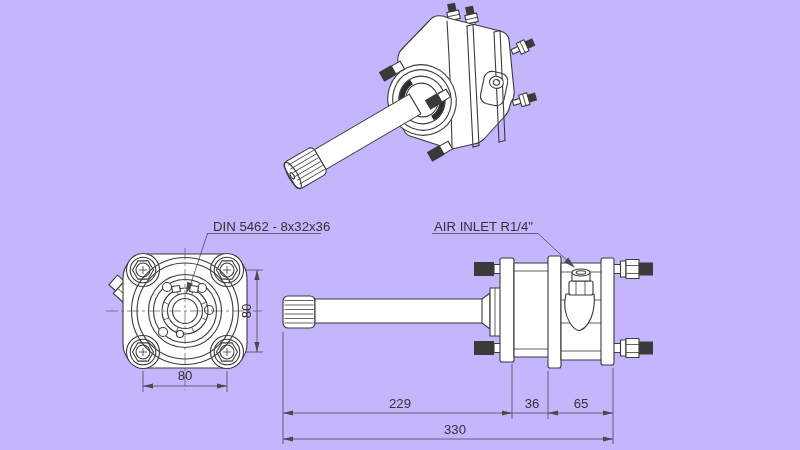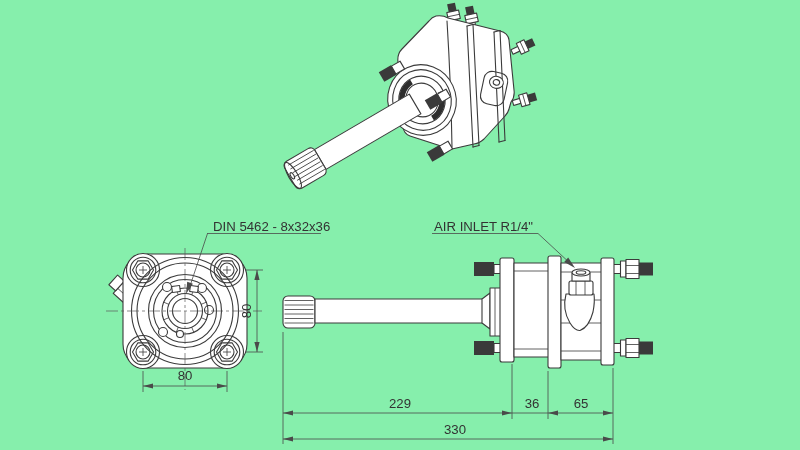--- a/index.html
+++ b/index.html
@@ -1,16 +1,16 @@
 <!DOCTYPE html>
 <html><head>
 <meta charset="utf-8">
 <style>
   html,body{margin:0;padding:0;background:#fff;}
-  .canvas{width:800px;height:450px;background:#86efac;overflow:hidden;font-family:"Liberation Sans",sans-serif;}
+  .canvas{width:800px;height:450px;background:#c4b5fd;overflow:hidden;font-family:"Liberation Sans",sans-serif;}
   svg{display:block;}
   .pline{stroke:#3b3b3b;stroke-width:1.1;fill:none;stroke-linecap:round;stroke-linejoin:round;}
   .pfill{stroke:#3b3b3b;stroke-width:1.1;fill:#ffffff;stroke-linejoin:round;}
   .dark{fill:#3a3a3a;stroke:none;}
   .dim{stroke:#4a4a4a;stroke-width:0.8;fill:none;}
   .dimarrow{fill:#4a4a4a;stroke:none;}
   .cl{stroke:#5a5a5a;stroke-width:0.7;fill:none;stroke-dasharray:12 3 3 3;}
   .thin{stroke:#3b3b3b;stroke-width:0.8;fill:none;}
   text{fill:#333333;font-family:"Liberation Sans",sans-serif;font-size:13.2px;}
 </style>

